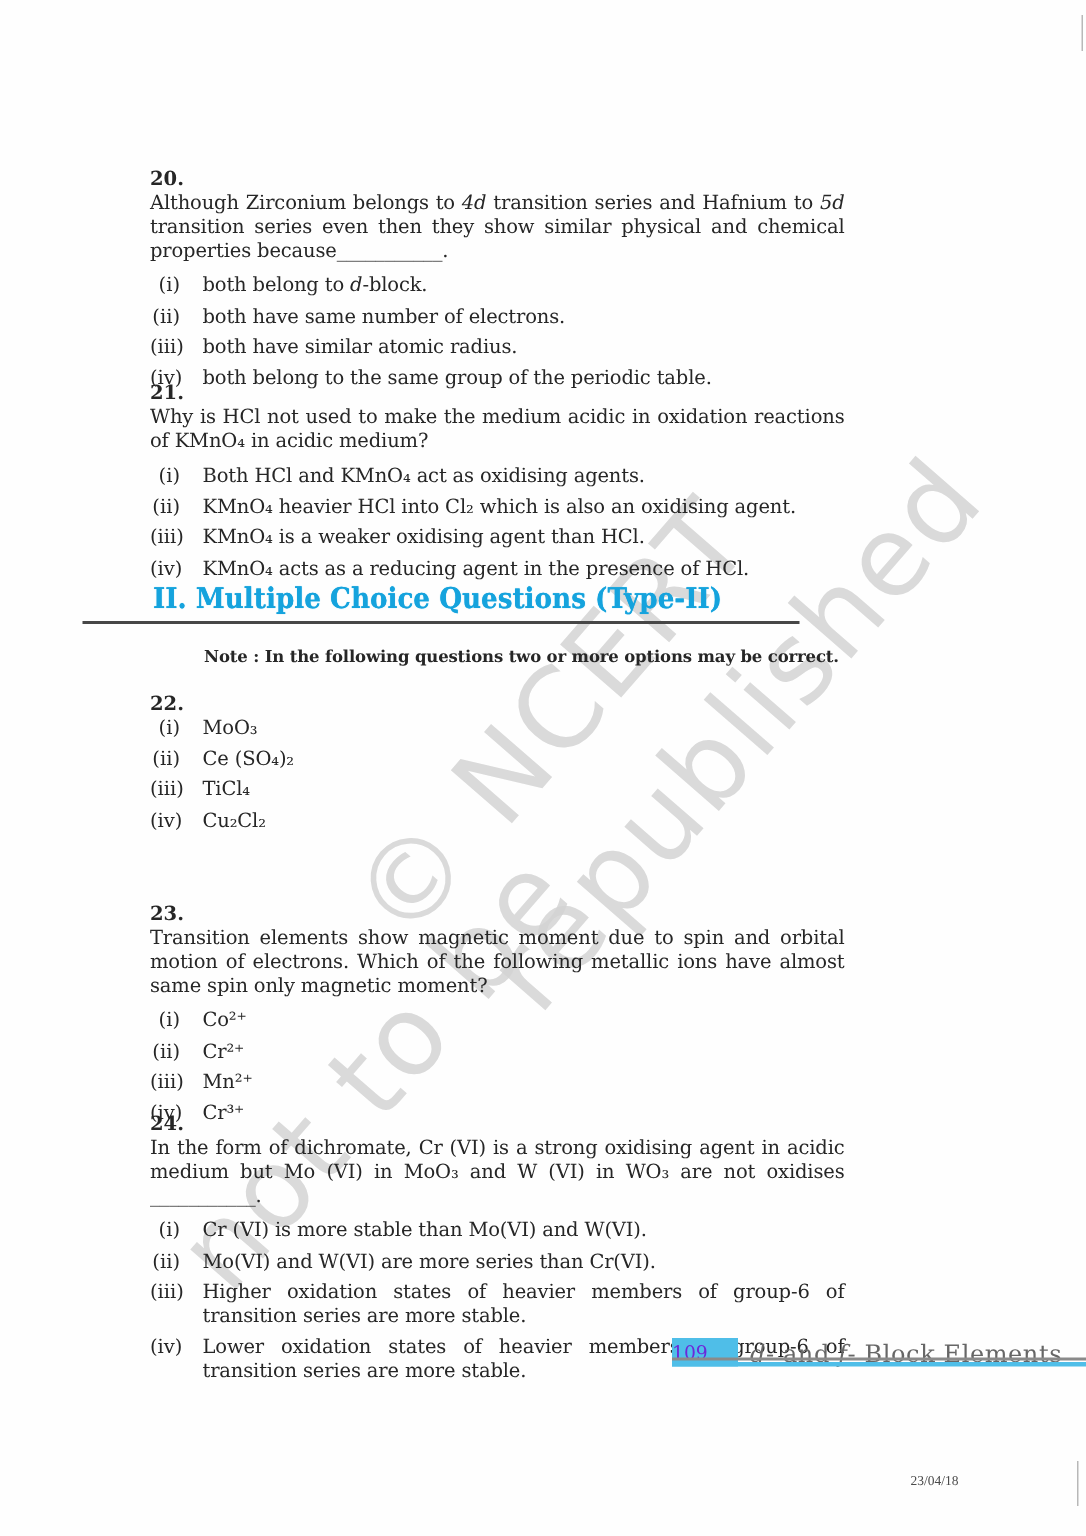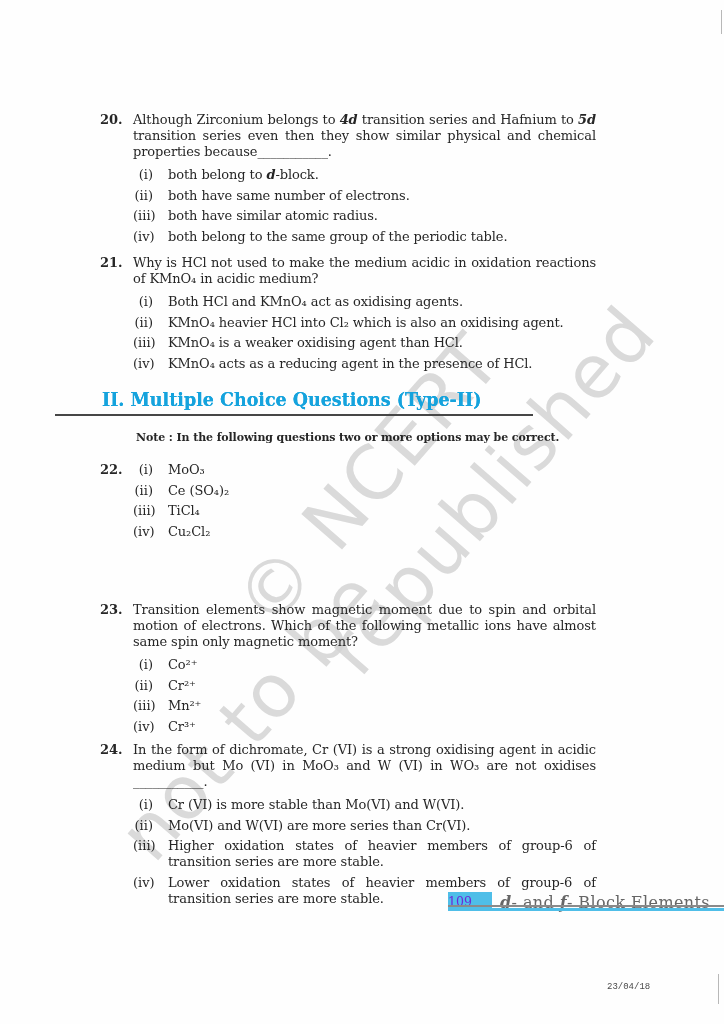--- a/index.html
+++ b/index.html
@@ -14,34 +14,34 @@
     position:absolute; z-index:0; white-space:nowrap;
     font-family:"DejaVu Sans", sans-serif; font-size:74px; letter-spacing:2px;
     color:#d4d4d4; opacity:.85;
     transform:translate(-50%,-50%) rotate(-49deg);
   }
   .wm1 { left:368px; top:480px; }
   .wm2 { left:250px; top:715px; }
   .wm3 { left:490px; top:490px; }
 
   
-  .q { position:absolute; left:100px; width:496px; display:flex; z-index:1; }
+  .q { position:absolute; left:100px; width:496px; display:flex; z-index:1;flex-direction:column; }
   .qnum { width:33px; flex:none; font-weight:bold; font-size:13px; line-height:16px; }
   .qbody { width:463px; }
   .qtext {
     margin:0 0 7px 0; font-size:13px; line-height:16px;
     text-align:justify; letter-spacing:-0.1px;
   }
   .opt { display:flex; margin-bottom:4.7px; }
   .idx { flex:none; width:20px; text-align:right; font-size:13px; line-height:16px; }
   .otext {
     margin-left:15px; font-size:13px; line-height:16px;
     text-align:justify; letter-spacing:-0.1px;
   }
-  .it { font-style:italic;font-weight:bold; }
+  .it { font-style:italic; }
 
   
   .sec-title {
     position:absolute; left:102px; top:387px; z-index:1;
     font-size:19px; font-weight:bold; line-height:24px;
     color:#15a3dd; white-space:nowrap;
     transform:scaleX(0.92); transform-origin:0 50%;
     text-shadow:0 0 0.5px #15a3dd;
   }
   .sec-rule {
@@ -70,21 +70,21 @@
     position:absolute; left:448px; top:905px; width:276px; height:1.5px;
     background:#8a8a8a; z-index:4;
   }
   .footer-cyan-line {
     position:absolute; left:448px; top:908px; width:276px; height:3px;
     background:#4fbee8; z-index:4;
   }
 
   .date-stamp {
     position:absolute; left:607px; top:982px; z-index:1;
-    font-family:Liberation Mono, monospace; font-size:9px; color:#4a4a4a;text-align:center;
+    font-family:Liberation Serif, serif; font-size:9px; color:#4a4a4a;text-align:center;
   }
 
   .crop-mark { position:absolute; width:1px; background:#b8b8b8; z-index:1; }
   .crop-tr { left:721px; top:10px; height:24px; }
   .crop-br { left:718px; top:974px; height:30px; }
 </style>
 </head>
 <body>
 
 <div class="page">

